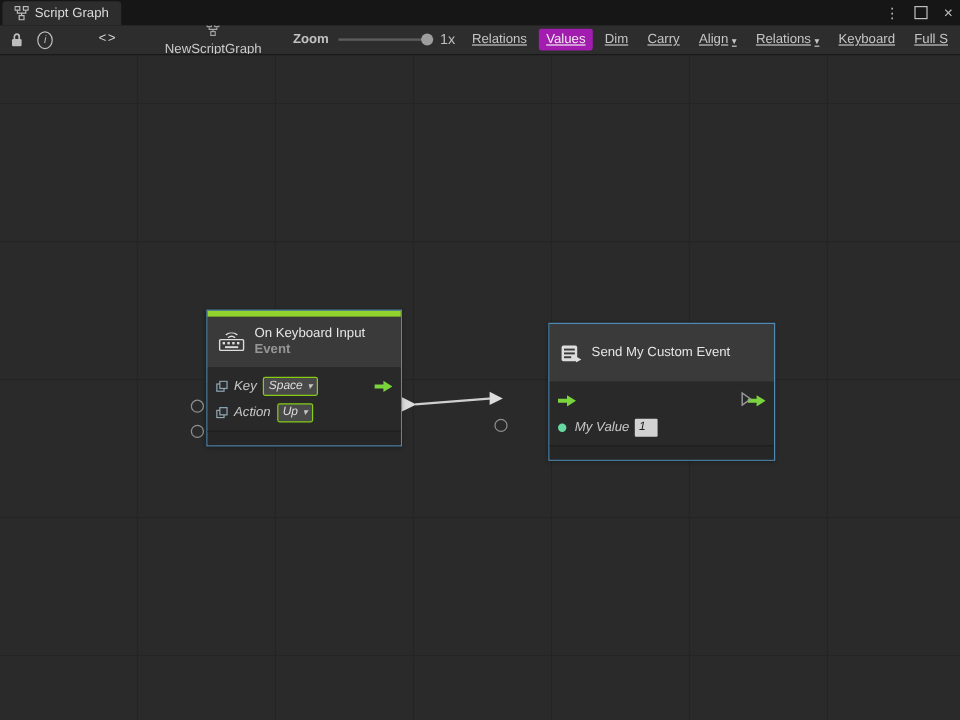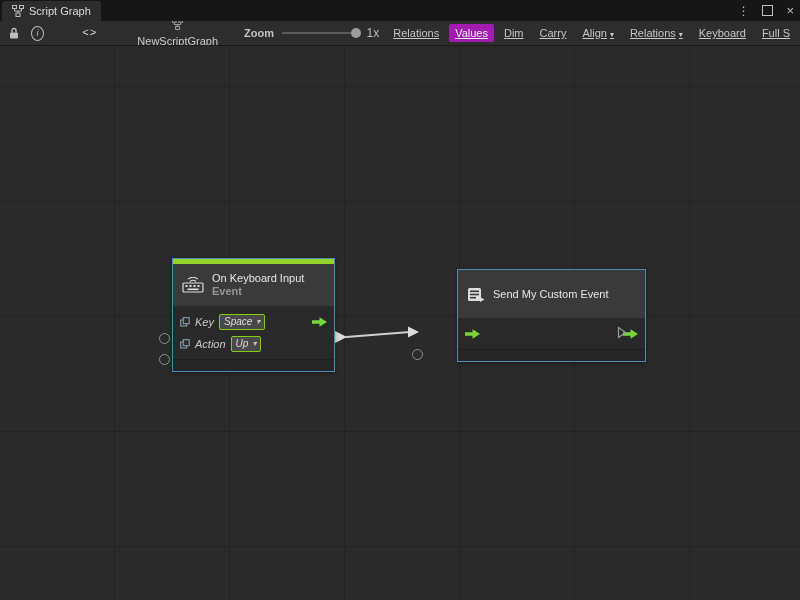--- a/index.html
+++ b/index.html
@@ -233,20 +233,25 @@
             <path d="M0 3.2 L8 3.2 L8 0 L16 5 L8 10 L8 6.8 L0 6.8 Z" fill="#7ad43c"></path>
           </svg>
         </span>
         <span class="spacer"></span>
         <span class="tb-icon">
           <svg width="15" height="10" viewBox="0 0 16 10">
             <path d="M0 3.2 L8 3.2 L8 0 L16 5 L8 10 L8 6.8 L0 6.8 Z" fill="#7ad43c"></path>
           </svg>
         </span>
       </div>
+      <div class="port-row">
+        <span class="value-dot"></span>
+        <span>My Value</span>
+        <span class="value-input">1</span>
+      </div>
     </div>
     <div class="node-footer"></div>
   </div>
 
   <div class="port-circle" style="left:159px;top:287px;"></div>
   <div class="port-circle" style="left:159px;top:308px;"></div>
   <div class="port-circle" style="left:412px;top:303px;"></div>
 
   <svg class="out-stub" style="left:617px;top:280px;" width="10" height="13">
     <polygon points="1.5,1.5 8.5,6.5 1.5,11.5" fill="none" stroke="#9a9a9a" stroke-width="1.2"></polygon>

